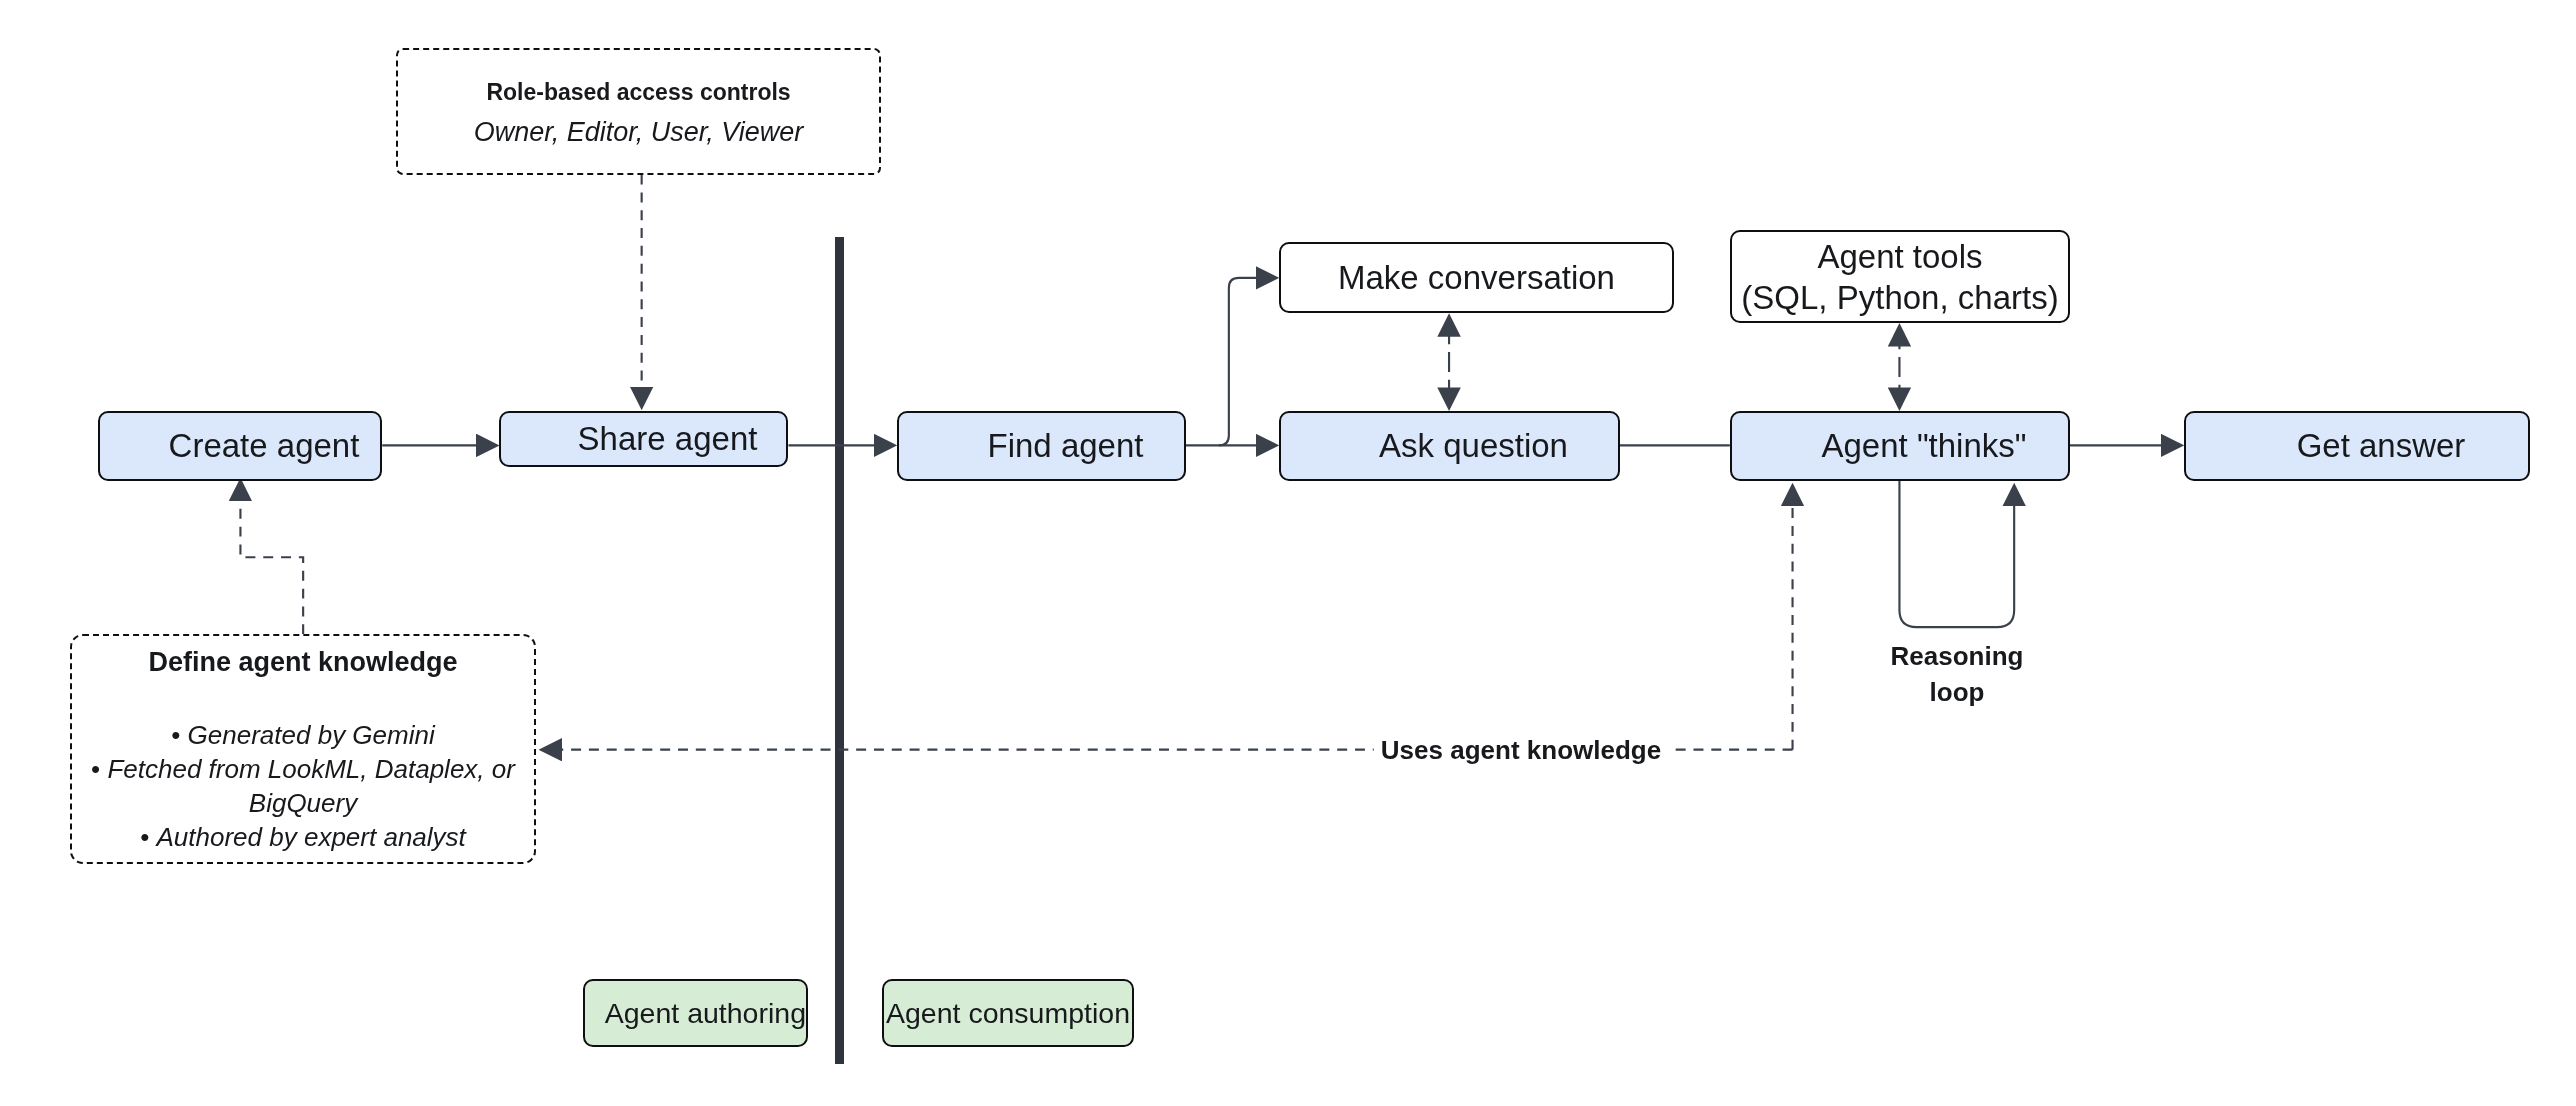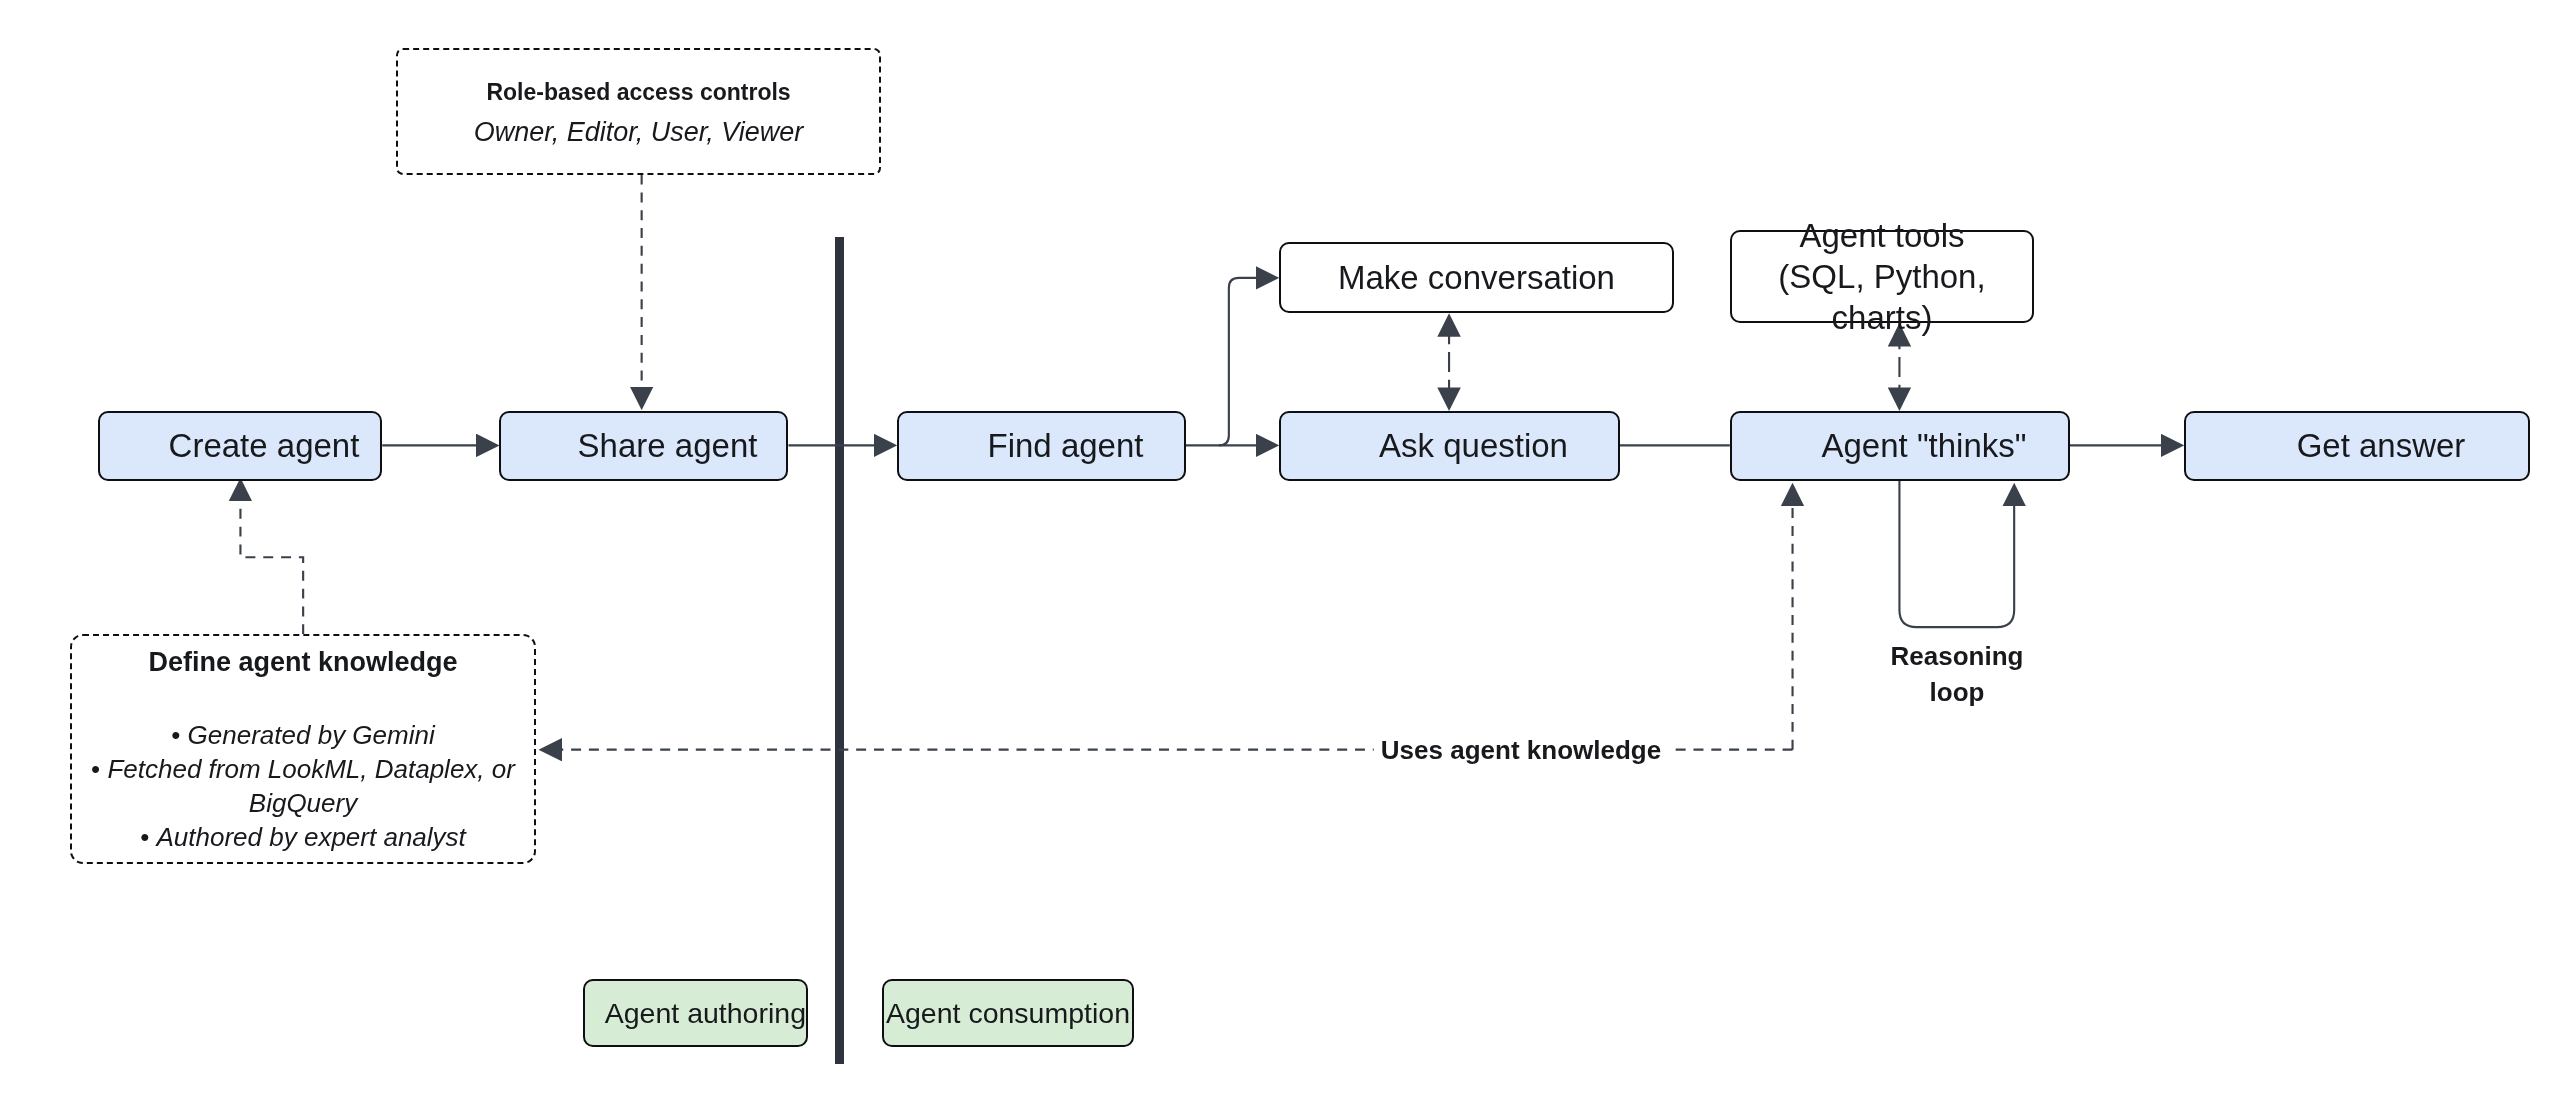--- a/index.html
+++ b/index.html
@@ -77,40 +77,40 @@
   </svg>
 
   <div class="node dashed-thin" style="left:396px;top:48px;width:485px;height:127px;">
     <div class="role-title">Role-based access controls</div>
     <div class="role-sub">Owner, Editor, User, Viewer</div>
   </div>
 
   <div class="node blue" style="left:98px;top:411px;width:284px;height:70px;">
     <span>Create agent</span>
   </div>
-  <div class="node blue" style="left:499px;top:411px;width:289px;height:70px;">
+  <div class="node blue" style="left:499px;top:411px;width:289px;height:56px;">
     <span>Share agent</span>
   </div>
   <div class="node blue" style="left:897px;top:411px;width:289px;height:70px;">
     <span>Find agent</span>
   </div>
   <div class="node blue" style="left:1279px;top:411px;width:341px;height:70px;">
     <span>Ask question</span>
   </div>
   <div class="node blue" style="left:1730px;top:411px;width:340px;height:70px;">
     <span>Agent "thinks"</span>
   </div>
   <div class="node blue" style="left:2184px;top:411px;width:346px;height:70px;">
     <span>Get answer</span>
   </div>
 
   <div class="node" style="left:1279px;top:242px;width:395px;height:71px;">
     <span>Make conversation</span>
   </div>
-  <div class="node" style="left:1730px;top:230px;width:304px;height:93px;">
+  <div class="node" style="left:1730px;top:230px;width:340px;height:93px;">
     <div class="tools-line">Agent tools</div>
     <div class="tools-line">(SQL, Python, charts)</div>
   </div>
 
   <div class="node dashed-thick" style="left:70px;top:634px;width:466px;height:230px;gap:36px;">
     <div class="define-title">Define agent knowledge</div>
     <div class="bullets">
       <div class="bullet">Generated by Gemini</div>
       <div class="bullet">Fetched from LookML, Dataplex, or BigQuery</div>
       <div class="bullet">Authored by expert analyst</div>

